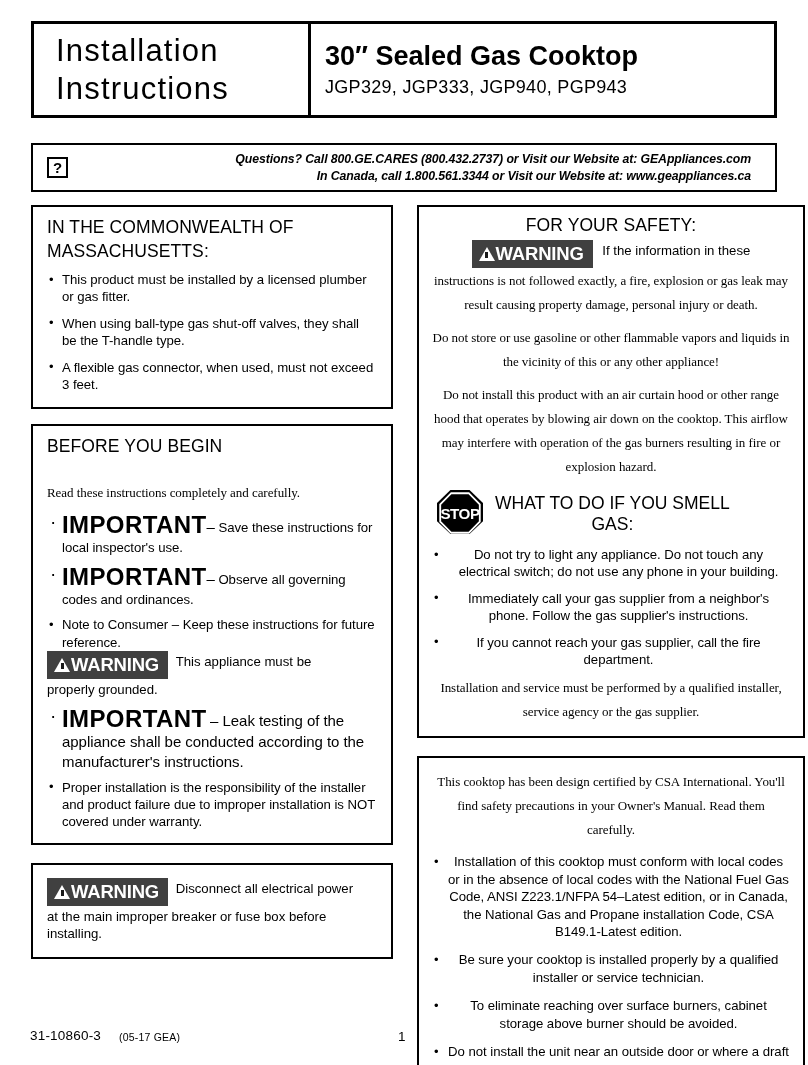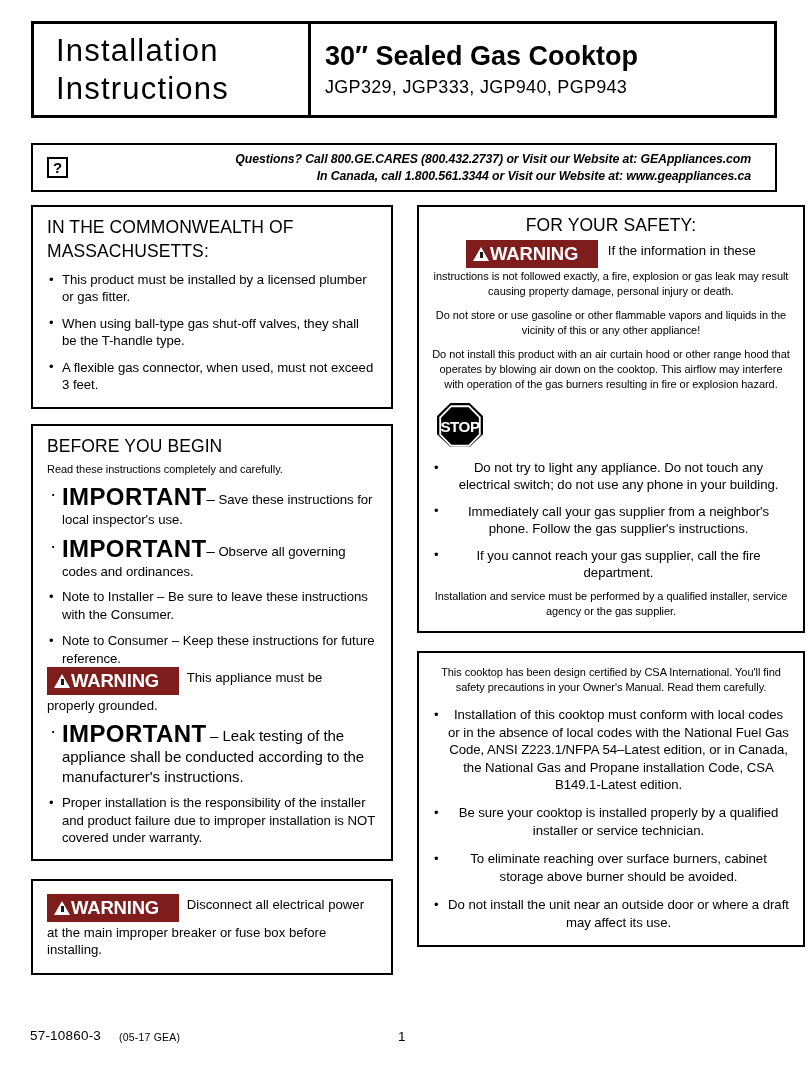--- a/index.html
+++ b/index.html
@@ -139,24 +139,25 @@
   .sec-title {
     font-size: 17.5px;
     line-height: 21px;
     font-weight: 400;
     letter-spacing: 0.1px;
     margin-bottom: 6px;
   }
   .sec-title.tight { margin-bottom: 3px; }
 
   .para {
-    font-size: 11px;
-    line-height: 15px;
+    font-size: 13px;
+    line-height: 24px;
     margin: 0 0 9px 0;
     letter-spacing: -0.05px;
+    font-family: Liberation Serif, serif;
   }
   .para:last-child { margin-bottom: 0; }
 
   ul.bullets {
     list-style: none;
     margin: 0;
     padding: 0;
   }
   ul.bullets > li {
     position: relative;
@@ -189,26 +190,26 @@
     font-weight: 700;
     vertical-align: -1px;
   }
   .imp-dash {
     font-size: 15px;
   }
 
   
   .warn-badge {
     display: inline-block;
-    background: #7f1d1d;
+    background: #404040;
     color: #ffffff;
     font-weight: 700;
     font-size: 18.5px;
     line-height: 25px;
-    padding: 1px 20px 2px 7px;
+    padding: 1px 9px 2px 7px;
     letter-spacing: -0.2px;
     vertical-align: -5px;
     white-space: nowrap;
   }
   .warn-badge .tri {
     display: inline-block;
     width: 0; height: 0;
     border-left: 8px solid transparent;
     border-right: 8px solid transparent;
     border-bottom: 14px solid #ffffff;
@@ -315,33 +316,32 @@
       <div class="sec-title tight">IN THE COMMONWEALTH OF</div>
       <div class="sec-title" style="margin-bottom:9px;">MASSACHUSETTS:</div>
       <ul class="bullets">
         <li>This product must be installed by a licensed plumber or gas fitter.</li>
         <li>When using ball-type gas shut-off valves, they shall be the T-handle type.</li>
         <li>A flexible gas connector, when used, must not exceed 3 feet.</li>
       </ul>
     </div>
 
     <div class="box" style="padding:10px 14px 12px 14px; margin-bottom:18px;">
-      <div class="sec-title" style="margin-bottom:5px;">BEFORE YOU BEGIN</div>
+      <div class="sec-title" style="margin-bottom:24px;">BEFORE YOU BEGIN</div>
       <p class="para" style="margin-bottom:7px;">Read these instructions completely and carefully.</p>
 
       <ul class="bullets">
         <li class="imp" style="line-height:19px; margin-bottom:7px;">
           <span class="imp-word">IMPORTANT</span><span class="imp-dash">–</span>
           <span>Save these instructions for local inspector's use.</span>
         </li>
         <li class="imp" style="line-height:19px; margin-bottom:7px;">
           <span class="imp-word">IMPORTANT</span><span class="imp-dash">–</span>
           <span>Observe all governing codes and ordinances.</span>
         </li>
-        <li>Note to Installer – Be sure to leave these instructions with the Consumer.</li>
         <li>Note to Consumer – Keep these instructions for future reference.</li>
       </ul>
 
       <div class="warn-line">
         <span class="warn-badge"><span class="tri"></span><span>WARNING</span></span>
         <span style="margin-left:4px;">This appliance must be</span>
       </div>
       <div class="warn-follow" style="margin-bottom:7px;">properly grounded.</div>
 
       <ul class="bullets">
@@ -376,20 +376,24 @@
 
       <p class="para">Do not store or use gasoline or other flammable vapors and liquids in the vicinity of this or any other appliance!</p>
       <p class="para" style="margin-bottom:4px;">Do not install this product with an air curtain hood or other range hood that operates by blowing air down on the cooktop.  This airflow may interfere with operation of the gas burners resulting in fire or explosion hazard.</p>
 
       <div class="stop-row">
         <svg class="stop-sign" viewBox="0 0 100 100">
           <polygon points="29.3,2 70.7,2 100,31.3 100,72.7 70.7,102 29.3,102 0,72.7 0,31.3" transform="translate(0,-2) scale(1,0.96)" fill="#000000"></polygon>
           <polygon points="31,7 69,7 93,31 93,69 69,93 31,93 7,69 7,31" fill="none" stroke="#ffffff" stroke-width="4"></polygon>
           <text x="50" y="64" text-anchor="middle" font-family="Liberation Sans, sans-serif" font-size="33" font-weight="700" fill="#ffffff" letter-spacing="-1">STOP</text>
         </svg>
+        <div class="stop-heading">
+          <div>WHAT TO DO IF YOU SMELL</div>
+          <div>GAS:</div>
+        </div>
       </div>
 
       <ul class="bullets">
         <li>Do not try to light any appliance. Do not touch any electrical switch; do not use any phone in your building.</li>
         <li>Immediately call your gas supplier from a neighbor's phone. Follow the gas supplier's instructions.</li>
         <li style="margin-bottom:8px;">If you cannot reach your gas supplier, call the fire department.</li>
       </ul>
 
       <p class="para">Installation and service must be performed by a qualified installer, service agency or the gas supplier.</p>
     </div>
@@ -400,18 +404,18 @@
         <li style="margin-bottom:11px;">Installation of this cooktop must conform with local codes or in the absence of local codes with the National Fuel Gas Code, ANSI Z223.1/NFPA 54–Latest edition, or in Canada, the National Gas and Propane installation Code, CSA B149.1-Latest edition.</li>
         <li style="margin-bottom:11px;">Be sure your cooktop is installed properly by a qualified installer or service technician.</li>
         <li style="margin-bottom:11px;">To eliminate reaching over surface burners, cabinet storage above burner should be avoided.</li>
         <li>Do not install the unit near an outside door or where a draft may affect its use.</li>
       </ul>
     </div>
 
   </div>
 
   <div class="footer">
-    <div class="footer-code">57-10860-3</div>
+    <div class="footer-code">31-10860-3</div>
     <div class="footer-rev">(05-17  GEA)</div>
     <div class="footer-page">1</div>
   </div>
 
 </div>
 
 </body></html>

